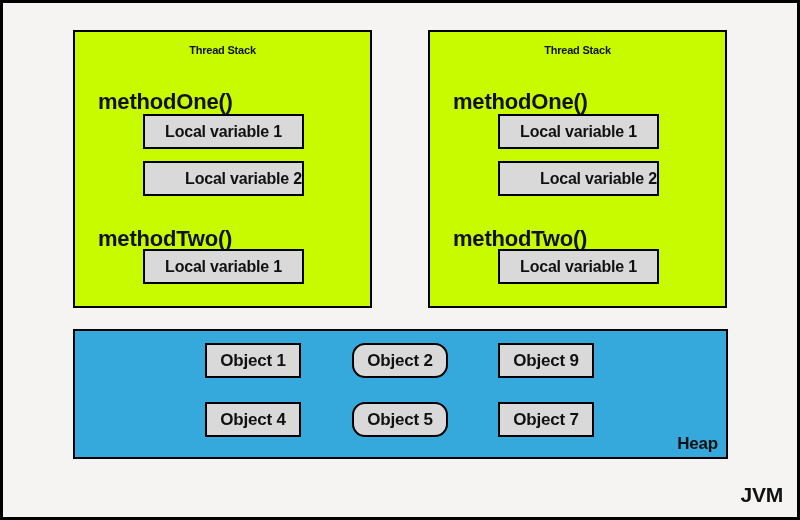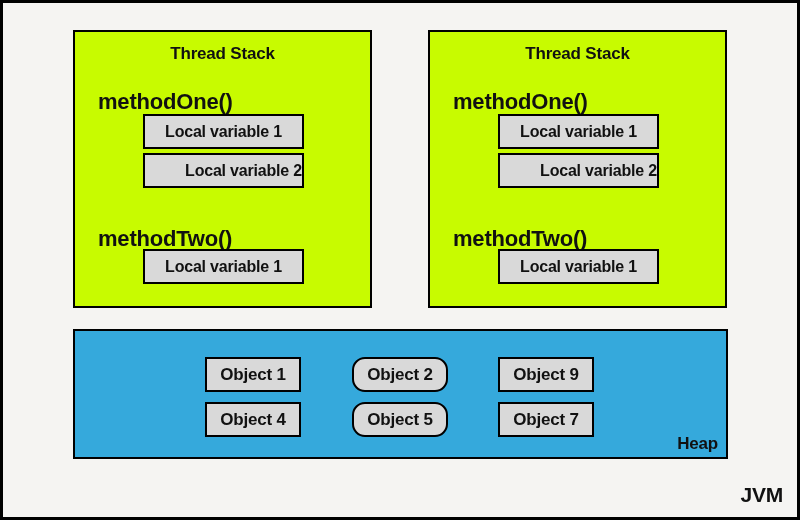--- a/index.html
+++ b/index.html
@@ -33,21 +33,21 @@
   }
   .thread-stack.left  { left: 70px; }
   .thread-stack.right { left: 425px; }
 
   .stack-title {
     position: absolute;
     top: 12px;
     left: 0;
     width: 100%;
     text-align: center;
-    font-size: 17px;
+    font-size: 11px;
     letter-spacing: -0.2px;
   }
 
   .method-label {
     position: absolute;
     left: 23px;
     font-size: 22px;
     letter-spacing: -0.2px;
   }
   .method-one-label { top: 57px; }
@@ -61,21 +61,21 @@
     box-sizing: border-box;
     background: var(--slot-bg, #D9D9D9);
     border: 2px solid var(--border-color, #000000);
     display: flex;
     align-items: center;
     justify-content: center;
     font-size: 16px;
     letter-spacing: -0.2px;
   }
   .var-1 { top: 82px; }
-  .var-2 { top: 121px; padding-left: 40px; }
+  .var-2 { top: 129px; padding-left: 40px; }
   .var-3 { top: 217px; }
 
   
   .heap-box {
     position: absolute;
     left: 70px;
     top: 326px;
     width: 655px;
     height: 130px;
     box-sizing: border-box;
@@ -89,21 +89,21 @@
     height: 35px;
     box-sizing: border-box;
     background: var(--slot-bg, #D9D9D9);
     border: 2px solid var(--border-color, #000000);
     display: flex;
     align-items: center;
     justify-content: center;
     font-size: 17px;
     letter-spacing: -0.2px;
   }
-  .obj-row-1 { top: 26px; }
+  .obj-row-1 { top: 12px; }
   .obj-row-2 { top: 71px; }
   .obj-col-1 { left: 130px; }
   .obj-col-2 { left: 277px; border-radius: 13px; }
   .obj-col-3 { left: 423px; }
 
   .heap-label {
     position: absolute;
     right: 8px;
     bottom: 3px;
     font-size: 17px;

